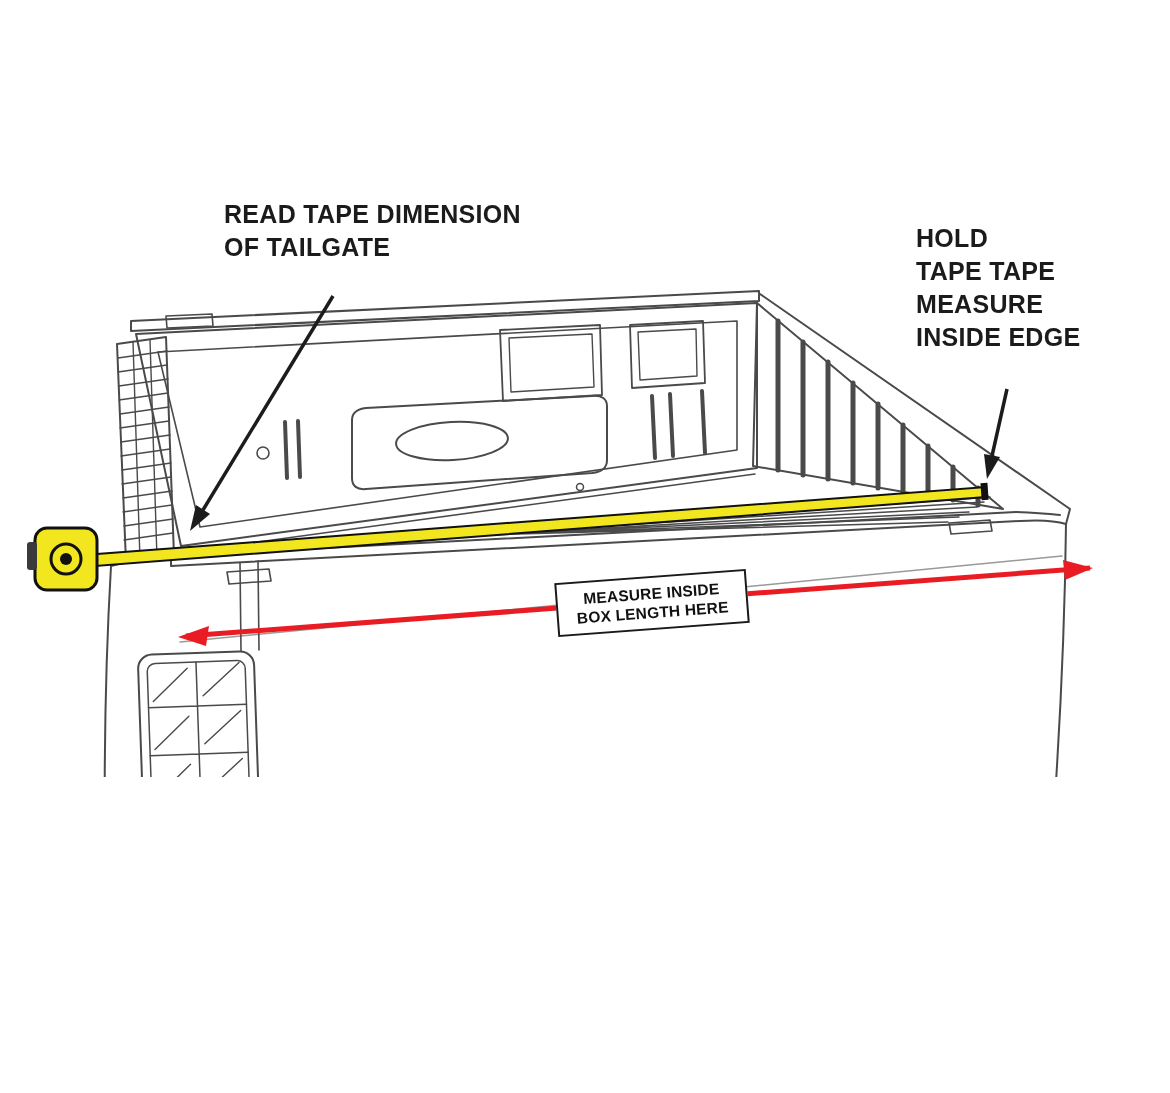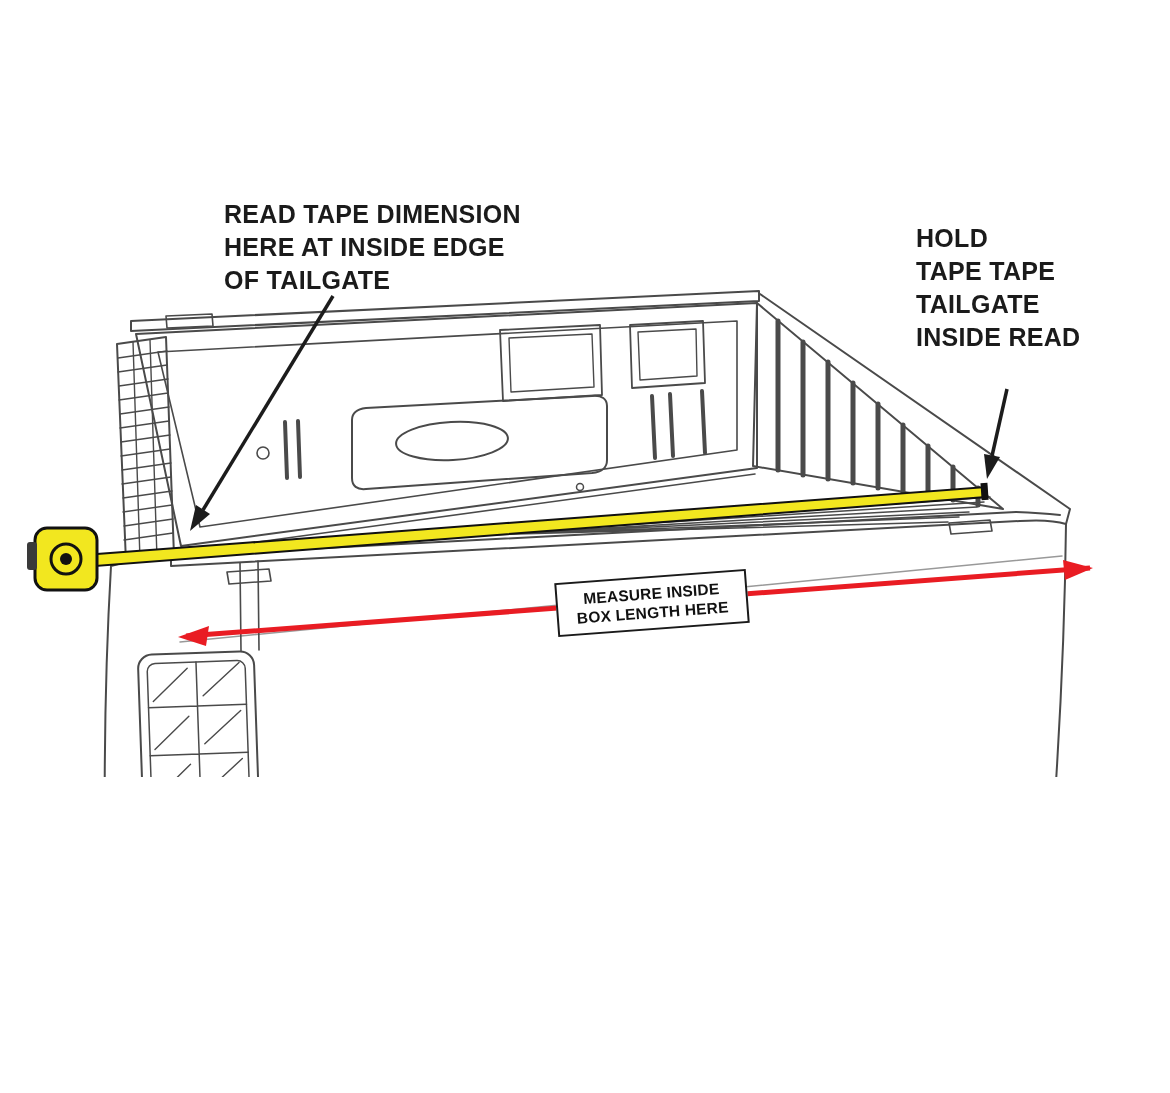--- a/index.html
+++ b/index.html
@@ -138,29 +138,28 @@
     <g>
       <path d="M333,296 L203,510" stroke="#1c1c1c" stroke-width="3.5" fill="none"></path>
       <polygon points="190,531 196,505 210,514" fill="#1c1c1c"></polygon>
       <path d="M1007,389 L992,456" stroke="#1c1c1c" stroke-width="3.5" fill="none"></path>
       <polygon points="987,479 984,454 1000,457" fill="#1c1c1c"></polygon>
     </g>
   </svg>
 
   <div class="note" style="left:224px; top:198px;">
     <div>READ TAPE DIMENSION</div>
-    <div>HERE AT INSIDE EDGE</div>
     <div>OF TAILGATE</div>
   </div>
 
   <div class="note" style="left:916px; top:222px;">
     <div>HOLD</div>
     <div>TAPE TAPE</div>
-    <div>TAILGATE</div>
-    <div>INSIDE READ</div>
+    <div>MEASURE</div>
+    <div>INSIDE EDGE</div>
   </div>
 
   <div class="measure-box">
     <div>MEASURE INSIDE</div>
     <div>BOX LENGTH HERE</div>
   </div>
 
   <div class="bottom-bar"></div>
 
 </div>

